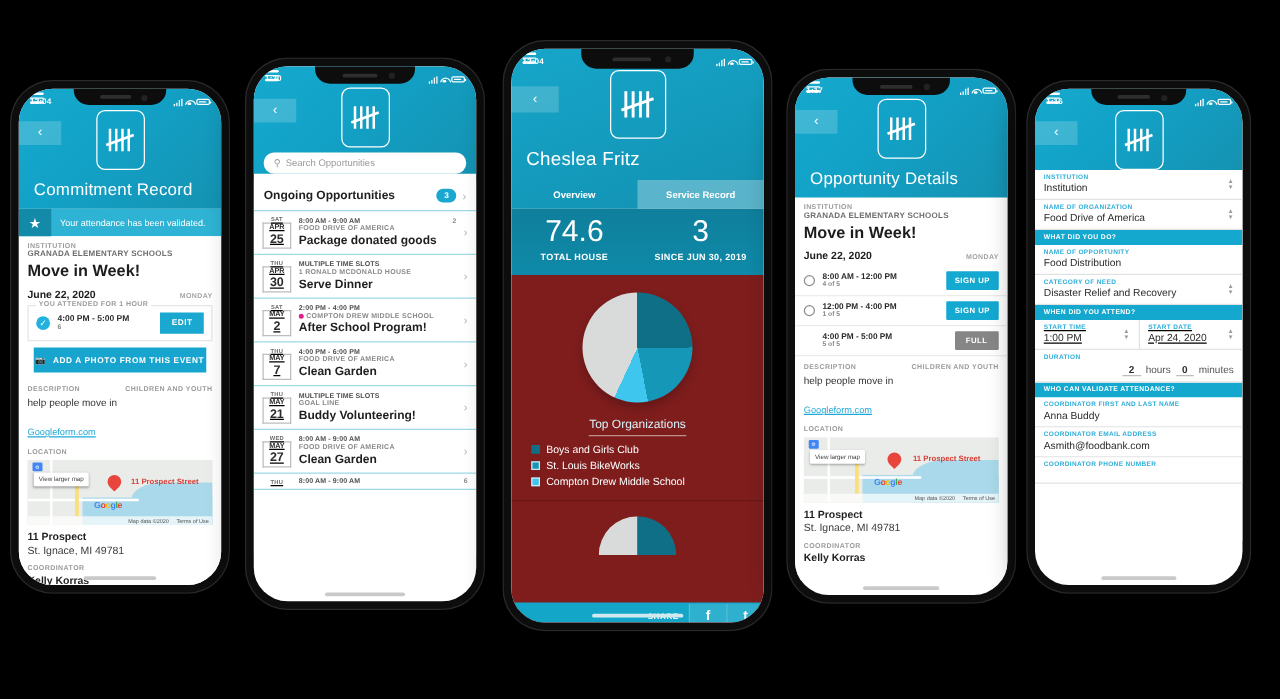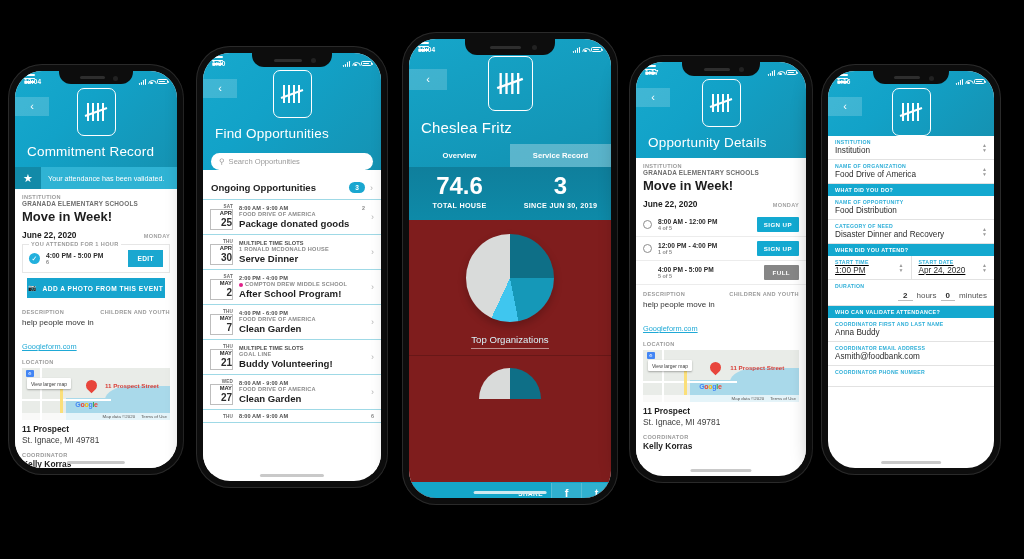--- a/index.html
+++ b/index.html
@@ -113,42 +113,42 @@
   .map .gwm{position:absolute;left:36%;bottom:12px;font-size:7px;font-weight:bold;letter-spacing:-.3px;}
   .map .gwm b:nth-child(1){color:#4285f4}.map .gwm b:nth-child(2){color:#ea4335}
   .map .gwm b:nth-child(3){color:#fbbc05}.map .gwm b:nth-child(4){color:#4285f4}
   .map .gwm b:nth-child(5){color:#34a853}.map .gwm b:nth-child(6){color:#ea4335}
   .map .attr{position:absolute;right:0;bottom:0;left:0;display:flex;justify-content:flex-end;gap:6px;
      background:rgba(255,255,255,.7);font-size:4.4px;color:#555;padding:1px 3px;}
 
   .linkline{ color:#1fa9d6; font-size:7.4px; text-decoration:underline; }
 
   
-  .cal{ width:23px; text-align:right; flex:0 0 23px;}
+  .cal{ width:23px; text-align:center; flex:0 0 23px;text-decoration:underline;}
   .cal .dow{ font-size:4.6px; font-weight:bold; color:#6a6a6a; letter-spacing:.2px;}
   .cal .mon{ font-size:5.8px; font-weight:bold; color:#2b2b2b; border:1px solid #bdbdbd; border-bottom:none; line-height:7px;}
   .cal .day{ font-size:10px; font-weight:bold; color:#2b2b2b; border:1px solid #bdbdbd; border-top:none; line-height:12px;}
   .oplist .item{ display:flex; align-items:center; gap:6px; padding:4px 7px; border-bottom:1px solid #9fd9e6; }
   .oplist .mid{ flex:1; min-width:0;}
   .oplist .t1{ font-size:5.6px; font-weight:bold; color:#4d4d4d; letter-spacing:.1px;}
   .oplist .t2{ font-size:5.6px; font-weight:bold; color:#8a8a8a; letter-spacing:.25px; text-transform:uppercase;}
   .oplist .t3{ font-size:9.6px; font-weight:bold; color:#1f1f1f; margin-top:1px;}
   .chev{ color:#b4b4b4; font-size:9px; }
   .dot{ display:inline-block;width:4px;height:4px;border-radius:50%;background:#e0218a;margin-right:2px;vertical-align:middle;}
   .ppl{font-size:5.4px;color:#8a8a8a;font-weight:bold;}
 
   
   .c-hdr{ background:linear-gradient(160deg,#16a6ca,#1291b1); color:#fff;}
   .tabs{ display:flex; }
   .tab{ flex:1; text-align:center; font-size:7.6px; font-weight:bold; padding:7px 0; color:#fff;}
   .tab.active{ background:transparent; }
   .tab.inactive{ background:rgba(255,255,255,.3); }
   .stats{ display:flex; background:linear-gradient(180deg,#0f7f9c,#0e8aa8); }
   .stat{ flex:1; text-align:center; padding:7px 0 10px; color:#fff;}
-  .stat .num{ font-size:24px; font-weight:bold; line-height:1;}
+  .stat .num{ font-size:24px; font-weight:normal; line-height:1;}
   .stat .cap{ font-size:7.2px; font-weight:bold; letter-spacing:.3px; margin-top:3px;}
   .chartarea{ background:#7f1d1d; padding:14px 0 0; position:relative;}
   .pie{ margin:0 auto; width:88px; height:88px; border-radius:50%;
         box-shadow:0 4px 8px rgba(0,0,0,.22);}
   .toporg{ text-align:center; color:#d8f1f8; font-size:9.6px; margin-top:12px; }
   .toporg u{ text-decoration:none; border-bottom:1px solid rgba(255,255,255,.5); padding-bottom:3px;}
   .legend{ margin:9px 0 0 16px; }
   .legend div{ display:flex; align-items:center; gap:5px; color:#fff; font-size:8.4px; margin-bottom:3px;}
   .sw{ width:7px;height:7px; display:block; }
   .sharebar{ position:absolute; bottom:0; left:0; right:0; display:flex; justify-content:flex-end;
@@ -338,21 +338,20 @@
         <svg width="24" height="26" viewBox="0 0 24 26">
             <g stroke="#fff" stroke-width="2" fill="none">
           <line x1="4" y1="4" x2="4" y2="22"></line>
               <line x1="9" y1="4" x2="9" y2="22"></line>
           <line x1="14" y1="4" x2="14" y2="22"></line>
               <line x1="19" y1="4" x2="19" y2="22"></line>
           <line x1="1" y1="17" x2="23" y2="9"></line>
             </g>
           </svg>
       </div>
-      <div class="screentitle">Find Opportunities</div>
       <div class="searchbox">
         <span>⚲</span>
         <span>Search Opportunities</span>
       </div>
     </div>
 
     <div class="scroll" style="height:298px;">
       <div class="ongoing">
         <div class="ttl">Ongoing Opportunities</div>
         <div class="badge">3</div>
@@ -515,20 +514,34 @@
         <div class="num">3</div>
         <div class="cap">SINCE JUN 30, 2019</div>
       </div>
     </div>
 
     <div class="chartarea" style="height:283px;">
       <div class="pie" style="background:conic-gradient(#0e6f87 0deg 90deg,#1598b8 90deg 169deg,#3fc6ef 169deg 205deg,#d9dbda 205deg 360deg);"></div>
       <div class="toporg">
         <u>Top Organizations</u>
       </div>
+      <div class="legend">
+        <div>
+          <span class="sw" style="background:#0e6f87;"></span>
+          <span>Boys and Girls Club</span>
+        </div>
+        <div>
+          <span class="sw" style="background:#1598b8;border:1px solid #cfe9f2;"></span>
+          <span>St. Louis BikeWorks</span>
+        </div>
+        <div>
+          <span class="sw" style="background:#3fc6ef;border:1px solid #cfe9f2;"></span>
+          <span>Compton Drew Middle School</span>
+        </div>
+      </div>
       <div class="divider"></div>
       <div class="halfpie">
         <div style="position:absolute;left:0;top:0;width:50%;height:100%;background:#d9dbda;"></div>
         <div style="position:absolute;right:0;top:0;width:50%;height:100%;background:#0e6f87;"></div>
       </div>
       <div class="sharebar">
         <div class="sh">SHARE</div>
         <div class="sq">f</div>
         <div class="sq">t</div>
       </div>
@@ -700,21 +713,21 @@
       </div>
 
       <div class="section">WHAT DID YOU DO?</div>
 
       <div class="fgroup">
         <div class="flabel">NAME OF OPPORTUNITY</div>
         <div class="fvalue">Food Distribution</div>
       </div>
       <div class="fgroup">
         <div class="flabel">CATEGORY OF NEED</div>
-        <div class="fvalue">Disaster Dinner and Recovery</div>
+        <div class="fvalue">Disaster Relief and Recovery</div>
         <div class="stepper">▲<br>▼</div>
       </div>
 
       <div class="section">WHEN DID YOU ATTEND?</div>
 
       <div class="two">
         <div class="fgroup" style="border-bottom:1px solid #e2e2e2;">
           <div class="flabel">START TIME</div>
           <div class="fvalue">1:00 PM</div>
           <div class="stepper">▲<br>▼</div>

